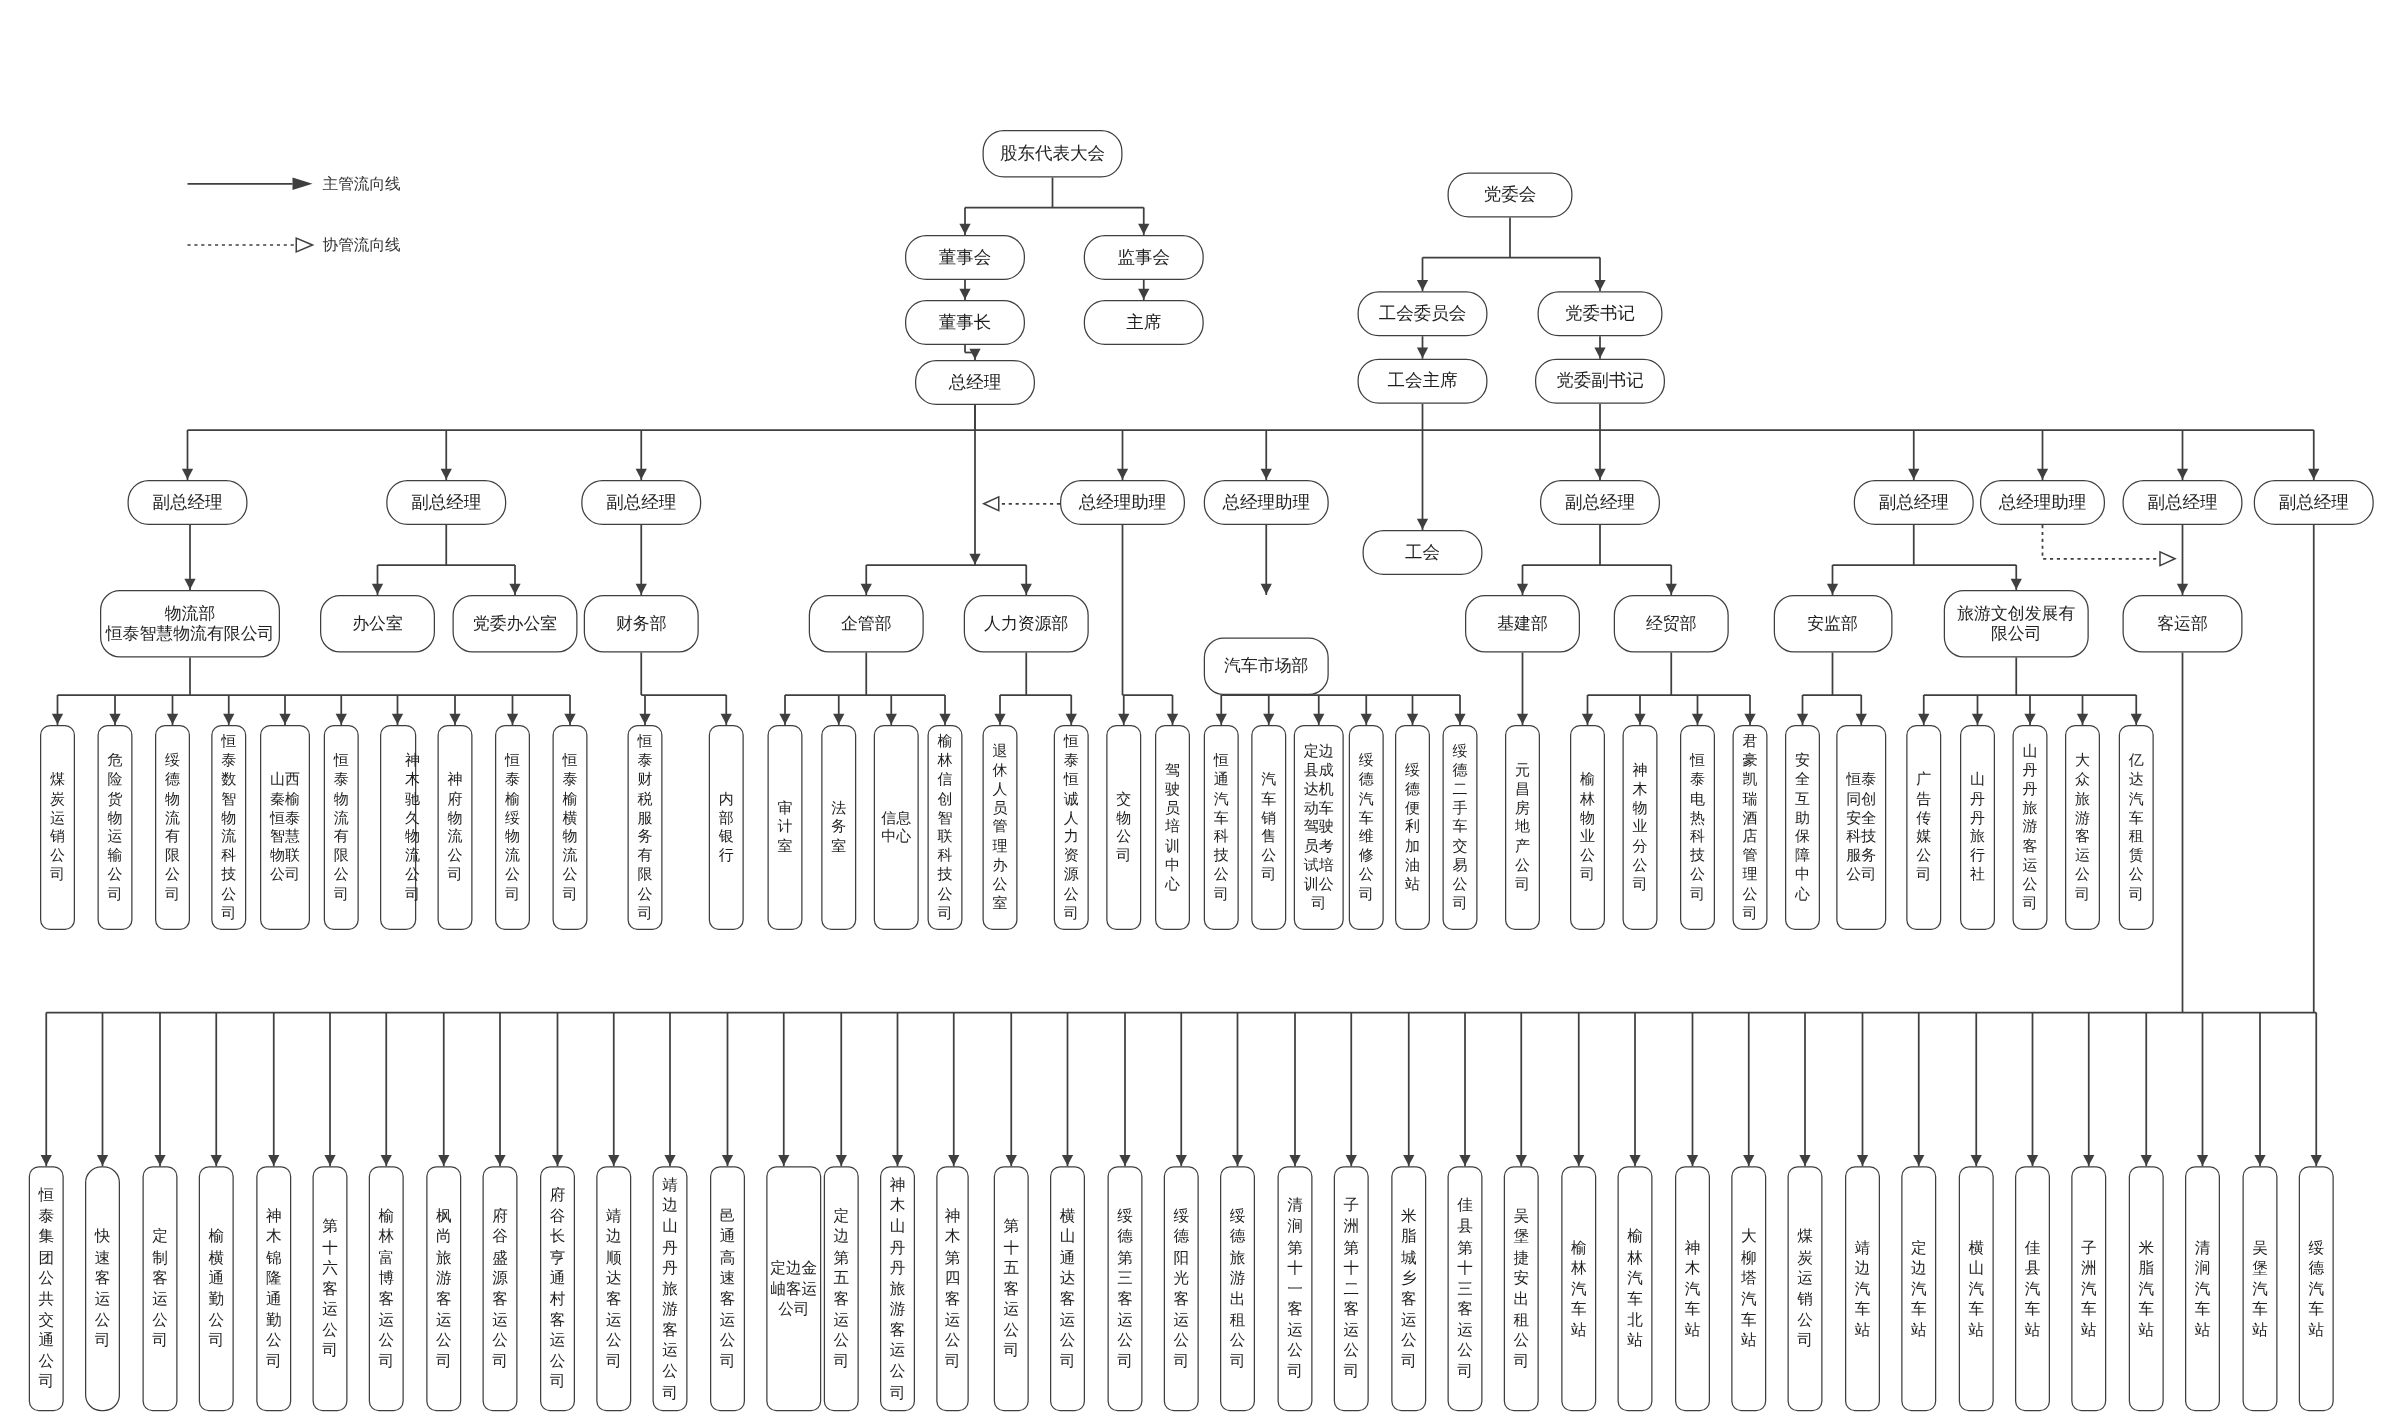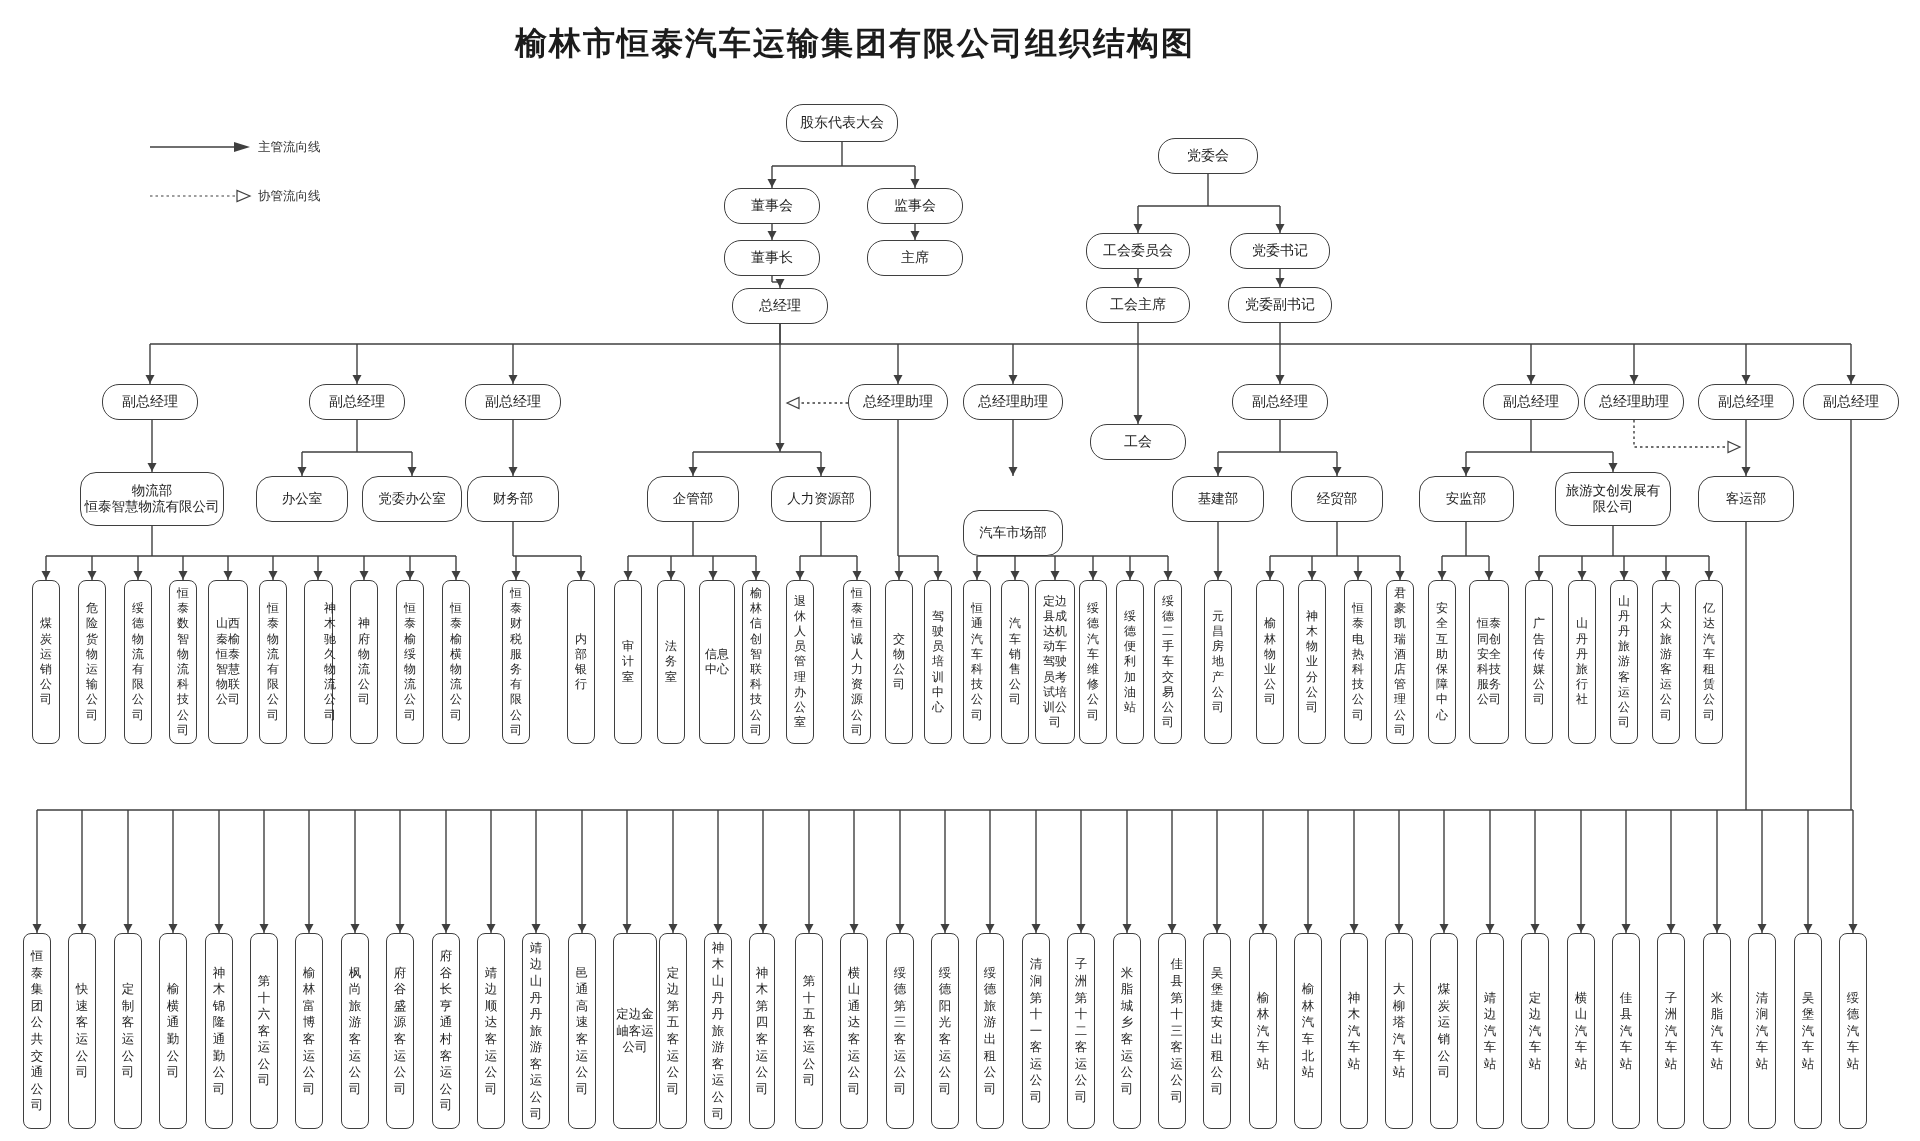--- a/index.html
+++ b/index.html
@@ -22,21 +22,20 @@
   }
   .pill { border-radius:17px; font-size:14px; line-height:1.22; white-space:pre-line; padding:2px 3px; }
   .dept { border-radius:16px; font-size:13.5px; line-height:1.22; white-space:pre-line; padding:2px 3px; }
   .leaf { border-radius:8px; font-size:12px; line-height:15.2px; word-break:break-all; padding:5px 2px; }
   .bottom { border-radius:8px; font-size:12.5px; line-height:16.6px; word-break:break-all; padding:5px 2px; }
 </style>
 </head>
 <body>
 
 <div id="canvas">
-  <div id="chart-title">榆林市恒泰汽车运输集团有限公司组织结构图</div>
 
   <svg id="edge-layer" width="1920" height="1141">
     <g>
       <line x1="150" y1="147" x2="234" y2="147" stroke="#3f3f3f" stroke-width="1.4"></line>
       <polygon points="234,142 234,152 250,147" fill="#3f3f3f"></polygon>
       <line x1="150" y1="196" x2="236" y2="196" stroke="#3f3f3f" stroke-width="1.2" stroke-dasharray="2.5 3"></line>
       <polygon points="250,196 237,190.5 237,201.5" fill="#ffffff" stroke="#3f3f3f" stroke-width="1.2"></polygon>
     </g>
     <g id="edges-solid">
         <polyline points="842,142 842,166" fill="none" stroke="#3f3f3f" stroke-width="1.4"></polyline>
@@ -378,21 +377,21 @@
     <div class="node leaf" style="left: 1344px; top: 580px; width: 28px; height: 164px;">恒泰电热科技公司</div>
     <div class="node leaf" style="left: 1386px; top: 580px; width: 28px; height: 164px;">君豪凯瑞酒店管理公司</div>
     <div class="node leaf" style="left: 1428px; top: 580px; width: 28px; height: 164px;">安全互助保障中心</div>
     <div class="node leaf" style="left: 1469px; top: 580px; width: 40px; height: 164px;">恒泰同创安全科技服务公司</div>
     <div class="node leaf" style="left: 1525px; top: 580px; width: 28px; height: 164px;">广告传媒公司</div>
     <div class="node leaf" style="left: 1568px; top: 580px; width: 28px; height: 164px;">山丹丹旅行社</div>
     <div class="node leaf" style="left: 1610px; top: 580px; width: 28px; height: 164px;">山丹丹旅游客运公司</div>
     <div class="node leaf" style="left: 1652px; top: 580px; width: 28px; height: 164px;">大众旅游客运公司</div>
     <div class="node leaf" style="left: 1695px; top: 580px; width: 28px; height: 164px;">亿达汽车租赁公司</div>
     <div class="node bottom" style="left: 23px; top: 933px; width: 28px; height: 196px;">恒泰集团公共交通公司</div>
-    <div class="node bottom" style="left: 68px; top: 933px; width: 28px; height: 196px;">快速客运公司</div>
+    <div class="node bottom" style="left: 68px; top: 933px; width: 28px; height: 196px; border-radius: 13px;">快速客运公司</div>
     <div class="node bottom" style="left: 114px; top: 933px; width: 28px; height: 196px;">定制客运公司</div>
     <div class="node bottom" style="left: 159px; top: 933px; width: 28px; height: 196px;">榆横通勤公司</div>
     <div class="node bottom" style="left: 205px; top: 933px; width: 28px; height: 196px;">神木锦隆通勤公司</div>
     <div class="node bottom" style="left: 250px; top: 933px; width: 28px; height: 196px;">第十六客运公司</div>
     <div class="node bottom" style="left: 295px; top: 933px; width: 28px; height: 196px;">榆林富博客运公司</div>
     <div class="node bottom" style="left: 341px; top: 933px; width: 28px; height: 196px;">枫尚旅游客运公司</div>
     <div class="node bottom" style="left: 386px; top: 933px; width: 28px; height: 196px;">府谷盛源客运公司</div>
     <div class="node bottom" style="left: 432px; top: 933px; width: 28px; height: 196px;">府谷长亨通村客运公司</div>
     <div class="node bottom" style="left: 477px; top: 933px; width: 28px; height: 196px;">靖边顺达客运公司</div>
     <div class="node bottom" style="left: 522px; top: 933px; width: 28px; height: 196px;">靖边山丹丹旅游客运公司</div>
@@ -402,21 +401,21 @@
     <div class="node bottom" style="left: 704px; top: 933px; width: 28px; height: 196px;">神木山丹丹旅游客运公司</div>
     <div class="node bottom" style="left: 749px; top: 933px; width: 26px; height: 196px;">神木第四客运公司</div>
     <div class="node bottom" style="left: 795px; top: 933px; width: 28px; height: 196px;">第十五客运公司</div>
     <div class="node bottom" style="left: 840px; top: 933px; width: 28px; height: 196px;">横山通达客运公司</div>
     <div class="node bottom" style="left: 886px; top: 933px; width: 28px; height: 196px;">绥德第三客运公司</div>
     <div class="node bottom" style="left: 931px; top: 933px; width: 28px; height: 196px;">绥德阳光客运公司</div>
     <div class="node bottom" style="left: 976px; top: 933px; width: 28px; height: 196px;">绥德旅游出租公司</div>
     <div class="node bottom" style="left: 1022px; top: 933px; width: 28px; height: 196px;">清涧第十一客运公司</div>
     <div class="node bottom" style="left: 1067px; top: 933px; width: 28px; height: 196px;">子洲第十二客运公司</div>
     <div class="node bottom" style="left: 1113px; top: 933px; width: 28px; height: 196px;">米脂城乡客运公司</div>
-    <div class="node bottom" style="left: 1158px; top: 933px; width: 28px; height: 196px; text-align: right;">佳县第十三客运公司</div>
+    <div class="node bottom" style="left: 1158px; top: 933px; width: 28px; height: 196px;">佳县第十三客运公司</div>
     <div class="node bottom" style="left: 1203px; top: 933px; width: 28px; height: 196px;">吴堡捷安出租公司</div>
     <div class="node bottom" style="left: 1249px; top: 933px; width: 28px; height: 196px;">榆林汽车站</div>
     <div class="node bottom" style="left: 1294px; top: 933px; width: 28px; height: 196px;">榆林汽车北站</div>
     <div class="node bottom" style="left: 1340px; top: 933px; width: 28px; height: 196px;">神木汽车站</div>
     <div class="node bottom" style="left: 1385px; top: 933px; width: 28px; height: 196px;">大柳塔汽车站</div>
     <div class="node bottom" style="left: 1430px; top: 933px; width: 28px; height: 196px;">煤炭运销公司</div>
     <div class="node bottom" style="left: 1476px; top: 933px; width: 28px; height: 196px;">靖边汽车站</div>
     <div class="node bottom" style="left: 1521px; top: 933px; width: 28px; height: 196px;">定边汽车站</div>
     <div class="node bottom" style="left: 1567px; top: 933px; width: 28px; height: 196px;">横山汽车站</div>
     <div class="node bottom" style="left: 1612px; top: 933px; width: 28px; height: 196px;">佳县汽车站</div>

